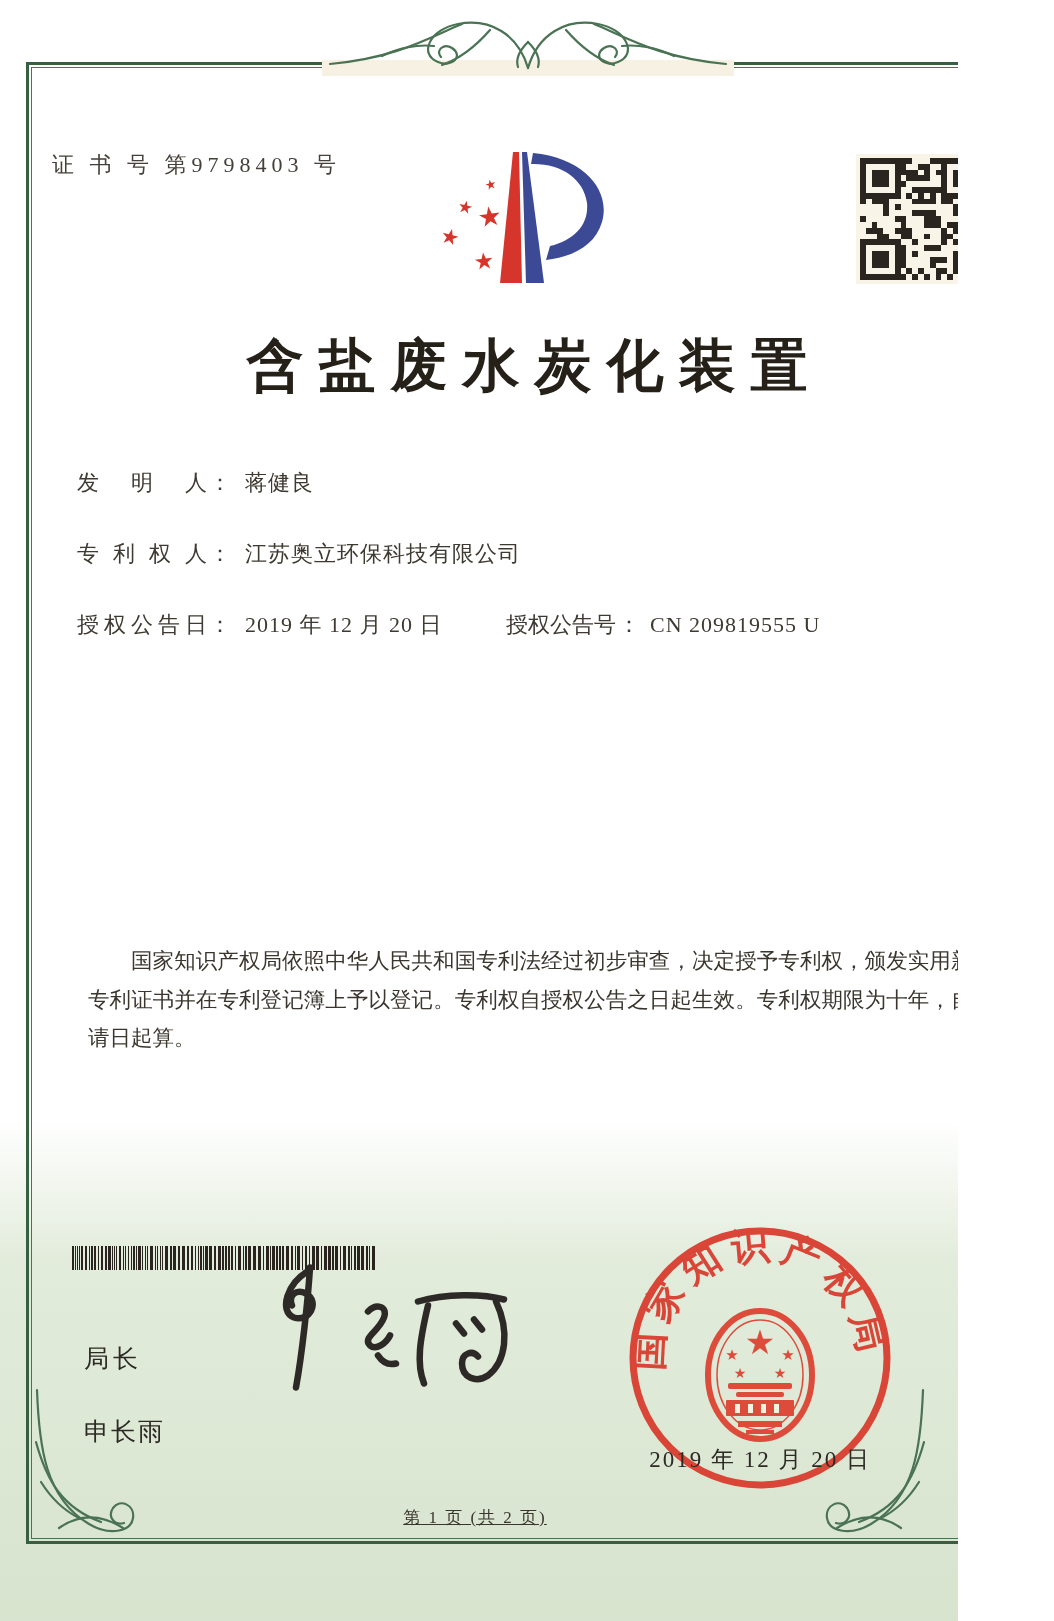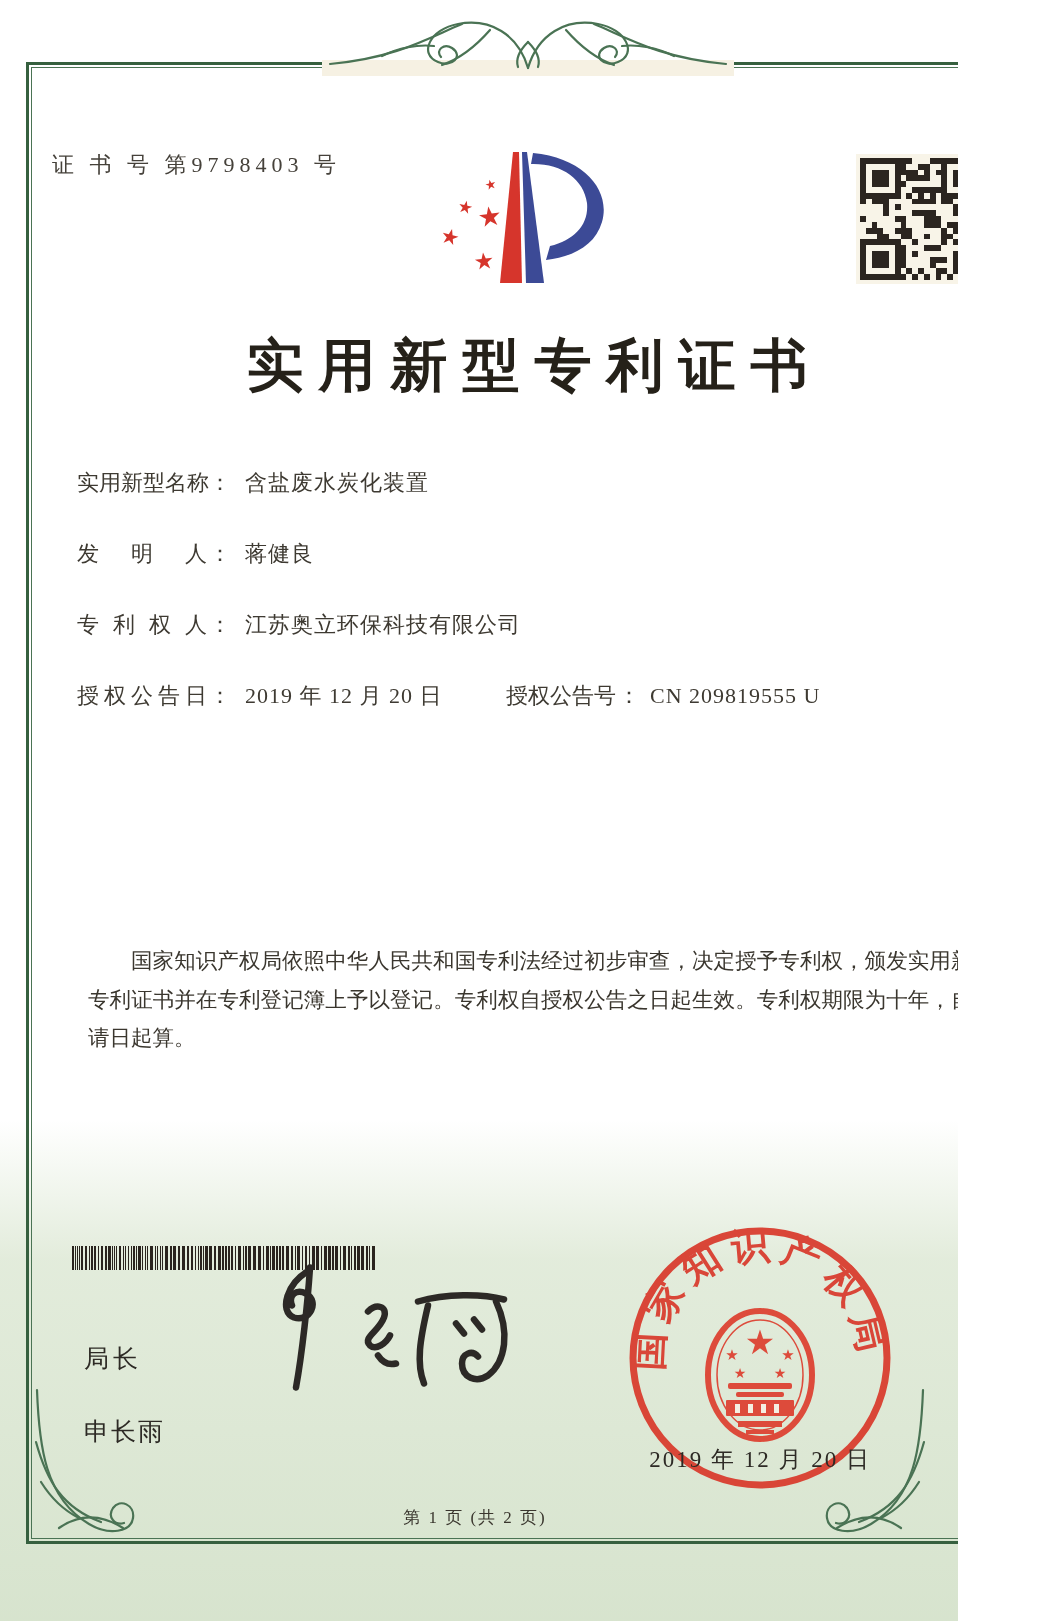--- a/index.html
+++ b/index.html
@@ -69,21 +69,21 @@
   .signature { position:absolute; left:250px; top:1258px; width:270px; height:138px; }
 
   .seal { position:absolute; left:625px; top:1223px; width:270px; height:270px; opacity:.93; }
   .seal-date {
     position:absolute; left:625px; top:1444px; width:270px; text-align:center;
     font-size:23px; color:#2d2a25; letter-spacing:2px;
   }
 
   .page-num {
     position:absolute; left:0; top:1506px; width:950px; text-align:center;
-    font-size:17px; color:#3a362e; letter-spacing:2px;
+    font-size:17px; color:#3a362e; letter-spacing:2px;text-decoration:underline;
   }
   .back-note {
     position:absolute; left:0; top:1576px; width:950px; text-align:center;
     font-size:19px; color:#33302a; letter-spacing:3px;
   }
 
   .orn-top { position:absolute; left:322px; top:4px; width:412px; height:102px; }
   .orn-bl  { position:absolute; left:29px;  top:1386px; width:112px; height:152px; }
   .orn-br  { position:absolute; right:27px; top:1386px; width:112px; height:152px; transform:scaleX(-1); }
 </style>
@@ -365,26 +365,23 @@
           <rect x="9" y="20" width="1" height="1"></rect>
           <rect x="11" y="20" width="1" height="1"></rect>
           <rect x="13" y="20" width="1" height="1"></rect>
           <rect x="15" y="20" width="1" height="1"></rect>
           <rect x="18" y="20" width="1" height="1"></rect>
           <rect x="19" y="20" width="1" height="1"></rect>
         </g>
     </svg>
   </div>
 
-  <div class="title">实用新型专利证书</div>
+  <div class="title">含盐废水炭化装置</div>
 
   <div class="fields">
-    <div class="frow">
-      <span class="flabel">实用新型名称</span><span class="fcolon">：</span><span class="fvalue">含盐废水炭化装置</span>
-    </div>
     <div class="frow">
       <span class="flabel">发明人</span><span class="fcolon">：</span><span class="fvalue">蒋健良</span>
     </div>
     <div class="frow">
       <span class="flabel">专利权人</span><span class="fcolon">：</span><span class="fvalue">江苏奥立环保科技有限公司</span>
     </div>
     <div class="frow">
       <span class="flabel">授权公告日</span><span class="fcolon">：</span><span class="fvalue">2019 年 12 月 20 日</span>
       <span class="gcol2">
         <span>授权公告号</span><span class="fcolon">：</span><span class="fvalue">CN 209819555 U</span>

